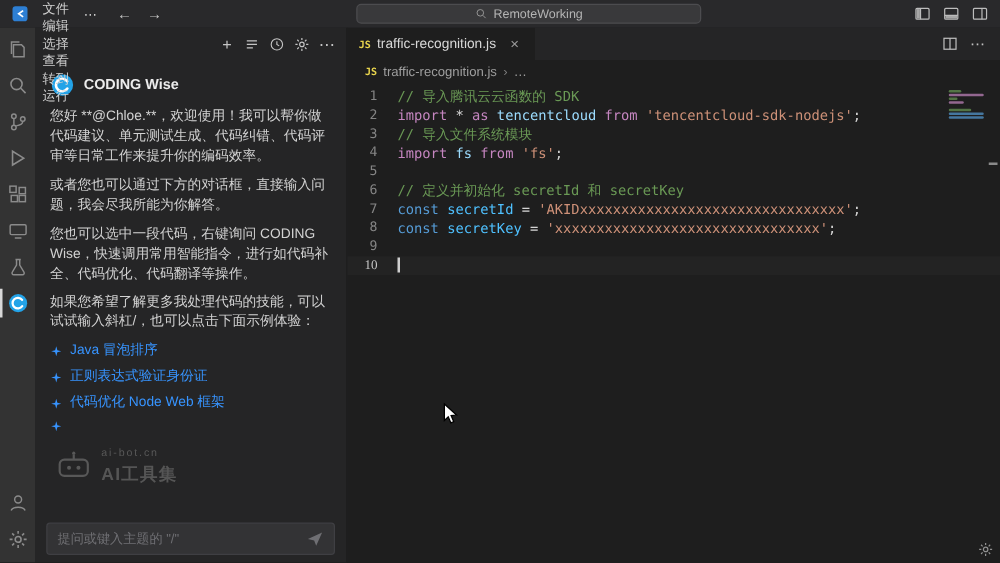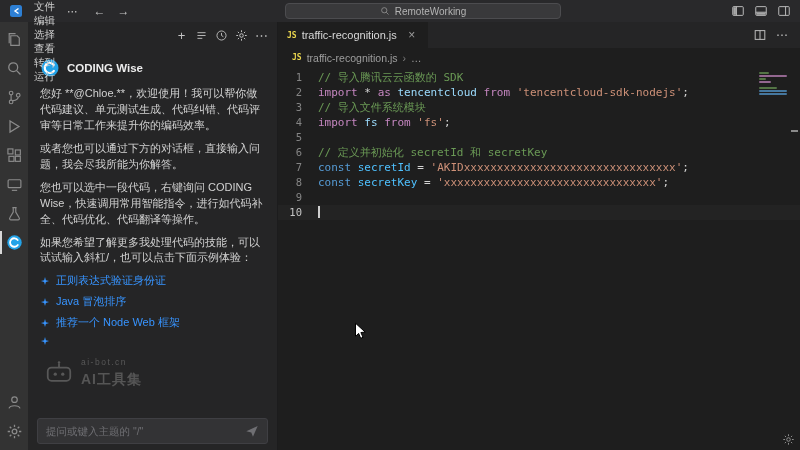--- a/index.html
+++ b/index.html
@@ -301,37 +301,37 @@
           <p>您也可以选中一段代码，右键询问 CODING Wise，快速调用常用智能指令，进行如代码补全、代码优化、代码翻译等操作。</p>
           <p>如果您希望了解更多我处理代码的技能，可以试试输入斜杠/，也可以点击下面示例体验：</p>
         </div>
       <div class="example-links">
           <div class="example-link" style="color: rgb(55, 148, 255);">
             <span>
               <svg viewBox="0 0 16 16" fill="currentColor">
                 <path d="M8 1.5l1.4 5.1L14.5 8l-5.1 1.4L8 14.5 6.6 9.4 1.5 8l5.1-1.4z"></path>
               </svg>
             </span>
-            <span>正则表达式验证身份证</span>
+            <span>Java 冒泡排序</span>
           </div>
           <div class="example-link" style="color: rgb(55, 148, 255);">
             <span>
               <svg viewBox="0 0 16 16" fill="currentColor">
                 <path d="M8 1.5l1.4 5.1L14.5 8l-5.1 1.4L8 14.5 6.6 9.4 1.5 8l5.1-1.4z"></path>
               </svg>
             </span>
-            <span>Java 冒泡排序</span>
+            <span>正则表达式验证身份证</span>
           </div>
           <div class="example-link" style="color: rgb(55, 148, 255);">
             <span>
               <svg viewBox="0 0 16 16" fill="currentColor">
                 <path d="M8 1.5l1.4 5.1L14.5 8l-5.1 1.4L8 14.5 6.6 9.4 1.5 8l5.1-1.4z"></path>
               </svg>
             </span>
-            <span>推荐一个 Node Web 框架</span>
+            <span>代码优化 Node Web 框架</span>
           </div>
           <div class="example-link" style="color: rgb(55, 148, 255);">
             <span>
               <svg viewBox="0 0 16 16" fill="currentColor">
                 <path d="M8 1.5l1.4 5.1L14.5 8l-5.1 1.4L8 14.5 6.6 9.4 1.5 8l5.1-1.4z"></path>
               </svg>
             </span>
           </div>
         </div>
       <div class="watermark">
@@ -389,21 +389,21 @@
       <div>
           <div class="code-line"><span class="gutter" style="color: rgb(133, 133, 133);">1</span><span class="code-text"><span style="color: rgb(106, 153, 85);">// 导入腾讯云云函数的 SDK</span></span></div>
           <div class="code-line"><span class="gutter" style="color: rgb(133, 133, 133);">2</span><span class="code-text"><span style="color: rgb(197, 134, 192);">import</span><span style="color: rgb(212, 212, 212);"> * </span><span style="color: rgb(197, 134, 192);">as</span><span style="color: rgb(156, 220, 254);"> tencentcloud </span><span style="color: rgb(197, 134, 192);">from</span><span style="color: rgb(206, 145, 120);"> 'tencentcloud-sdk-nodejs'</span><span style="color: rgb(212, 212, 212);">;</span></span></div>
           <div class="code-line"><span class="gutter" style="color: rgb(133, 133, 133);">3</span><span class="code-text"><span style="color: rgb(106, 153, 85);">// 导入文件系统模块</span></span></div>
           <div class="code-line"><span class="gutter" style="color: rgb(133, 133, 133);">4</span><span class="code-text"><span style="color: rgb(197, 134, 192);">import</span><span style="color: rgb(156, 220, 254);"> fs </span><span style="color: rgb(197, 134, 192);">from</span><span style="color: rgb(206, 145, 120);"> 'fs'</span><span style="color: rgb(212, 212, 212);">;</span></span></div>
           <div class="code-line"><span class="gutter" style="color: rgb(133, 133, 133);">5</span><span class="code-text"></span></div>
           <div class="code-line"><span class="gutter" style="color: rgb(133, 133, 133);">6</span><span class="code-text"><span style="color: rgb(106, 153, 85);">// 定义并初始化 secretId 和 secretKey</span></span></div>
           <div class="code-line"><span class="gutter" style="color: rgb(133, 133, 133);">7</span><span class="code-text"><span style="color: rgb(86, 156, 214);">const</span><span style="color: rgb(79, 193, 255);"> secretId </span><span style="color: rgb(212, 212, 212);">= </span><span style="color: rgb(206, 145, 120);">'AKIDxxxxxxxxxxxxxxxxxxxxxxxxxxxxxxxx'</span><span style="color: rgb(212, 212, 212);">;</span></span></div>
           <div class="code-line"><span class="gutter" style="color: rgb(133, 133, 133);">8</span><span class="code-text"><span style="color: rgb(86, 156, 214);">const</span><span style="color: rgb(79, 193, 255);"> secretKey </span><span style="color: rgb(212, 212, 212);">= </span><span style="color: rgb(206, 145, 120);">'xxxxxxxxxxxxxxxxxxxxxxxxxxxxxxxx'</span><span style="color: rgb(212, 212, 212);">;</span></span></div>
           <div class="code-line"><span class="gutter" style="color: rgb(133, 133, 133);">9</span><span class="code-text"></span></div>
-          <div class="code-line current"><span class="gutter" style="color: rgb(198, 198, 198);">10</span><span class="code-text"><span class="cursor"></span></span></div>
+          <div class="code-line current"><span class="gutter" style="color: rgb(198, 198, 198); font-family: Liberation Serif, serif;">10</span><span class="code-text"><span class="cursor"></span></span></div>
         </div>
       <div class="minimap">
           <div class="mini-line" style="background: rgb(106, 153, 85); opacity: 0.7; width: 10px;"></div>
           <div class="mini-line" style="background: rgb(197, 134, 192); opacity: 0.7; width: 28px;"></div>
           <div class="mini-line" style="background: rgb(106, 153, 85); opacity: 0.7; width: 7px;"></div>
           <div class="mini-line" style="background: rgb(197, 134, 192); opacity: 0.7; width: 12px;"></div>
           <div class="mini-line"></div>
           <div class="mini-line" style="background: rgb(106, 153, 85); opacity: 0.7; width: 18px;"></div>
           <div class="mini-line" style="background: rgb(86, 156, 214); opacity: 0.7; width: 28px;"></div>
           <div class="mini-line" style="background: rgb(86, 156, 214); opacity: 0.7; width: 28px;"></div>

